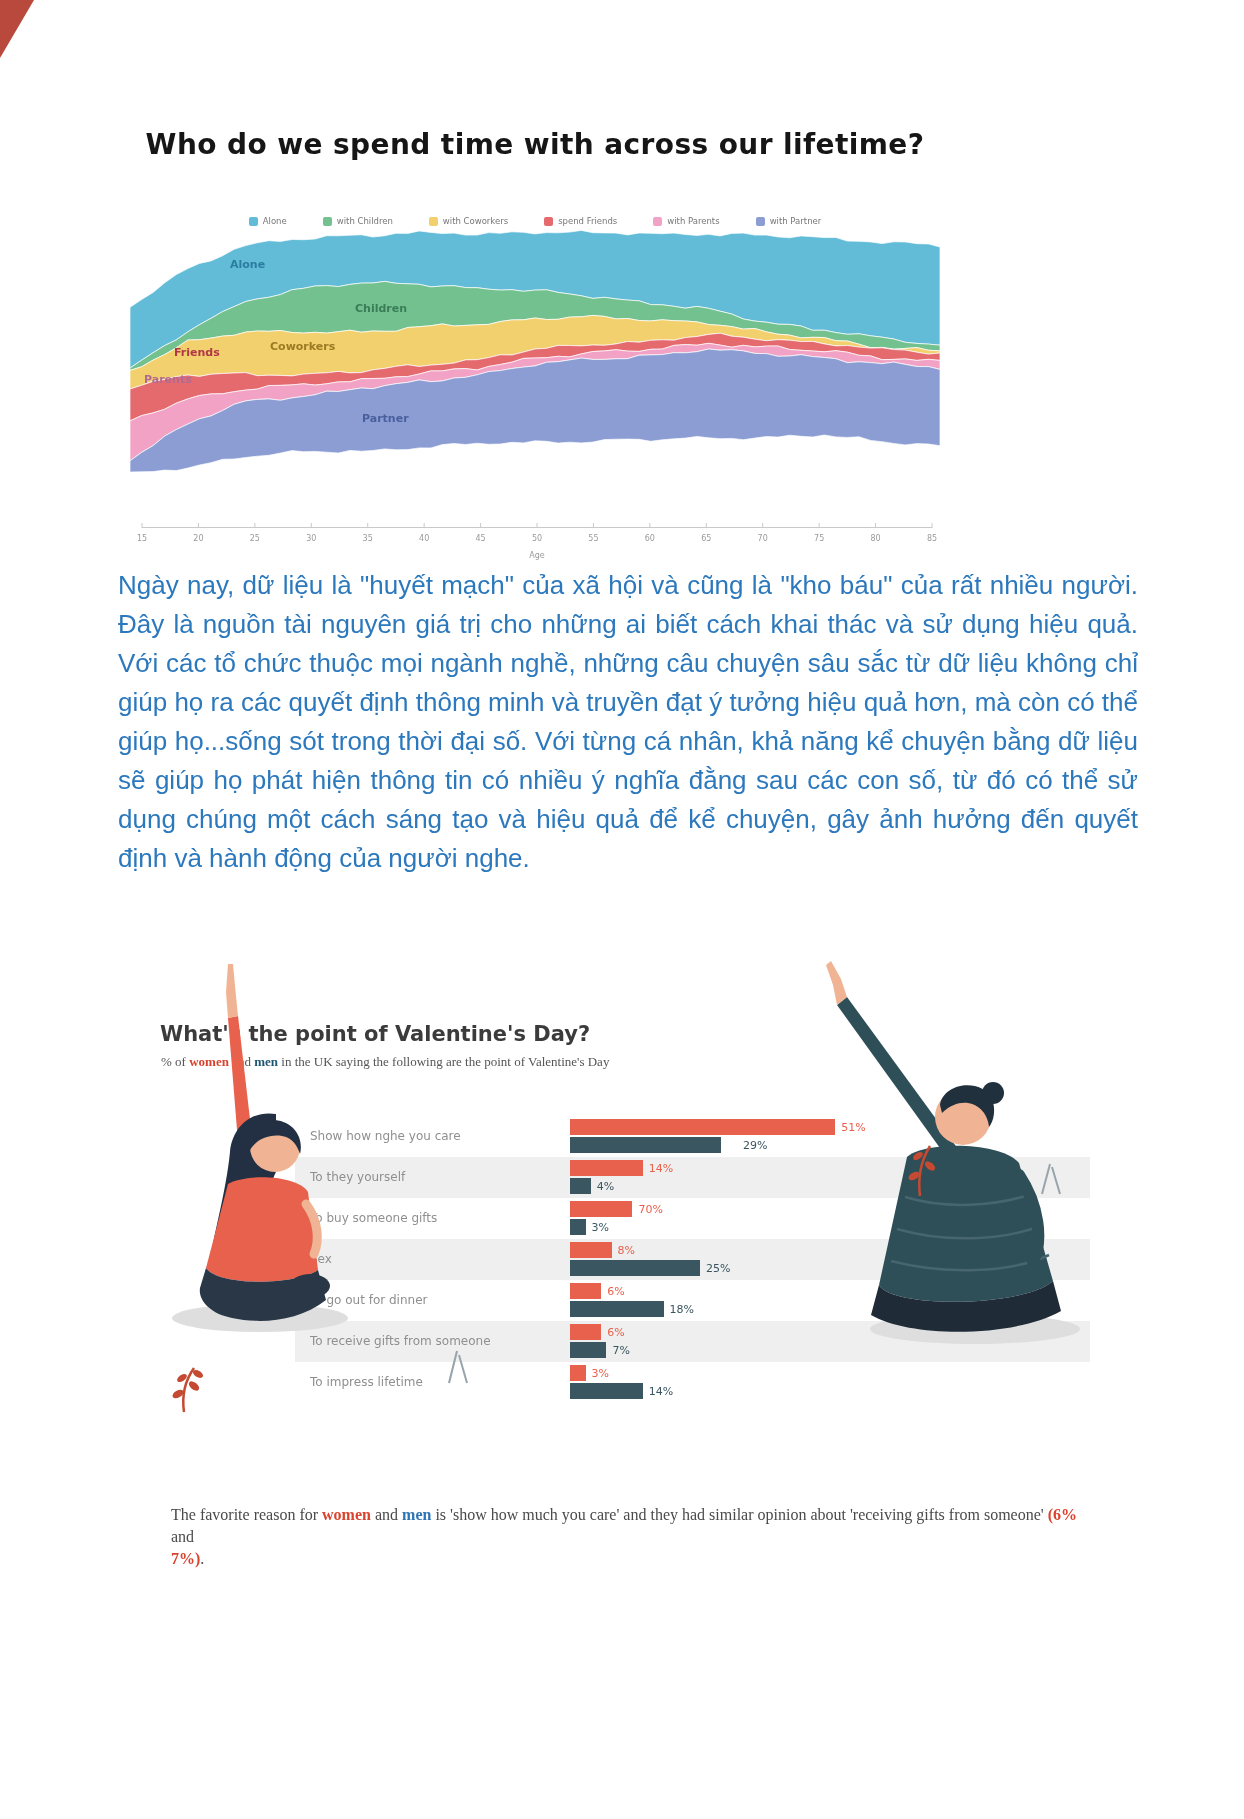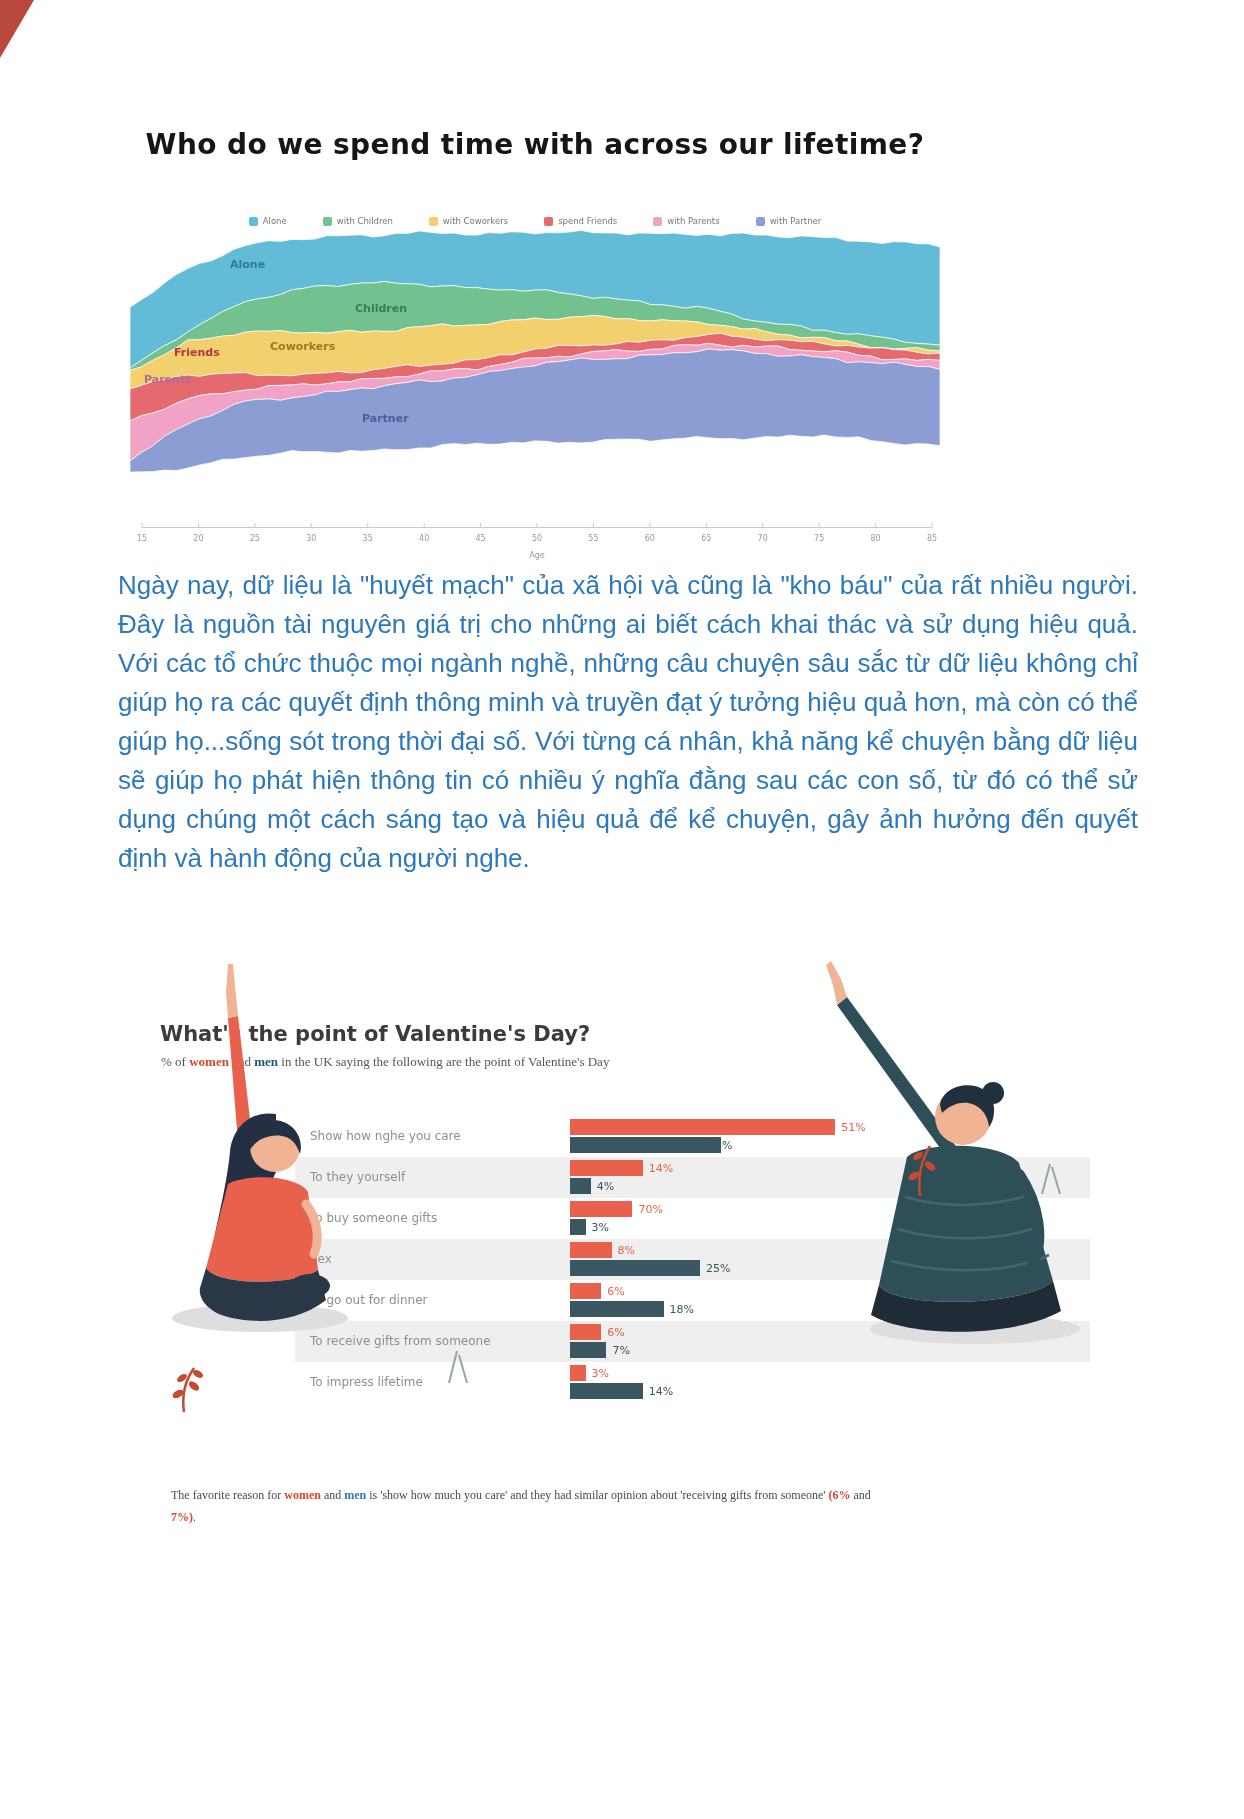--- a/index.html
+++ b/index.html
@@ -33,21 +33,21 @@
   .v-rows{position:absolute;left:140px;top:100px;width:795px;}
   .v-row{position:relative;height:41px;}
   .v-row.zebra{background:#efefef;}
   .v-cat{position:absolute;left:15px;top:0;line-height:41px;font-size:12px;color:#8f8f8f;}
   .v-bar{position:absolute;height:16px;}
   .v-bar.women{top:3px;}
   .v-bar.men{top:21px;}
   .v-val{position:absolute;font-size:11px;font-weight:normal;}
   .v-val.women{top:5px;}
   .v-val.men{top:23px;}
-  .v-caption{position:absolute;left:16px;top:468px;width:920px;font-size:12px;line-height:22px;
+  .v-caption{position:absolute;left:16px;top:488px;width:920px;font-size:16px;line-height:22px;
         color:#4a4a4a;font-family:"Liberation Serif",serif;}
   .v-caption .women-bold{color:#d9442f;font-weight:bold;}
   .v-caption .men-bold{color:#2e75b5;font-weight:bold;}
   .v-caption .pct{color:#d9442f;font-weight:bold;}
 
   svg.figure{position:absolute;overflow:visible;}
   #fig-woman{left:148px;top:952px;}
   #fig-man{left:795px;top:945px;}
   #decor-plant-left{left:158px;top:1362px;}
   #decor-grass-left{left:445px;top:1345px;}
@@ -139,21 +139,21 @@
 
   <div class="valentine">
     <div class="v-title">What's the point of Valentine's Day?</div>
     <div class="v-subtitle" id="v-subtitle"><span>% of </span><span class="women">women</span><span> and </span><span class="men">men</span><span> in the UK saying the following are the point of Valentine's Day</span></div>
     <div class="v-rows" id="v-rows">
         <div class="v-row">
           <span class="v-cat">Show how nghe you care</span>
           <div class="v-bar women" style="left: 275px; width: 265.2px; background: rgb(232, 97, 77);"></div>
           <span class="v-val women" style="left: 546.2px; color: rgb(232, 97, 77);">51%</span>
           <div class="v-bar men" style="left: 275px; width: 150.8px; background: rgb(58, 86, 96);"></div>
-          <span class="v-val men" style="left: 413px; color: rgb(58, 86, 96);">29%</span>
+          <span class="v-val men" style="left: 448px; color: rgb(58, 86, 96);">29%</span>
         </div>
         <div class="v-row zebra">
           <span class="v-cat">To they yourself</span>
           <div class="v-bar women" style="left: 275px; width: 72.8px; background: rgb(232, 97, 77);"></div>
           <span class="v-val women" style="left: 353.8px; color: rgb(232, 97, 77);">14%</span>
           <div class="v-bar men" style="left: 275px; width: 20.8px; background: rgb(58, 86, 96);"></div>
           <span class="v-val men" style="left: 301.8px; color: rgb(58, 86, 96);">4%</span>
         </div>
         <div class="v-row">
           <span class="v-cat">To buy someone gifts</span>

